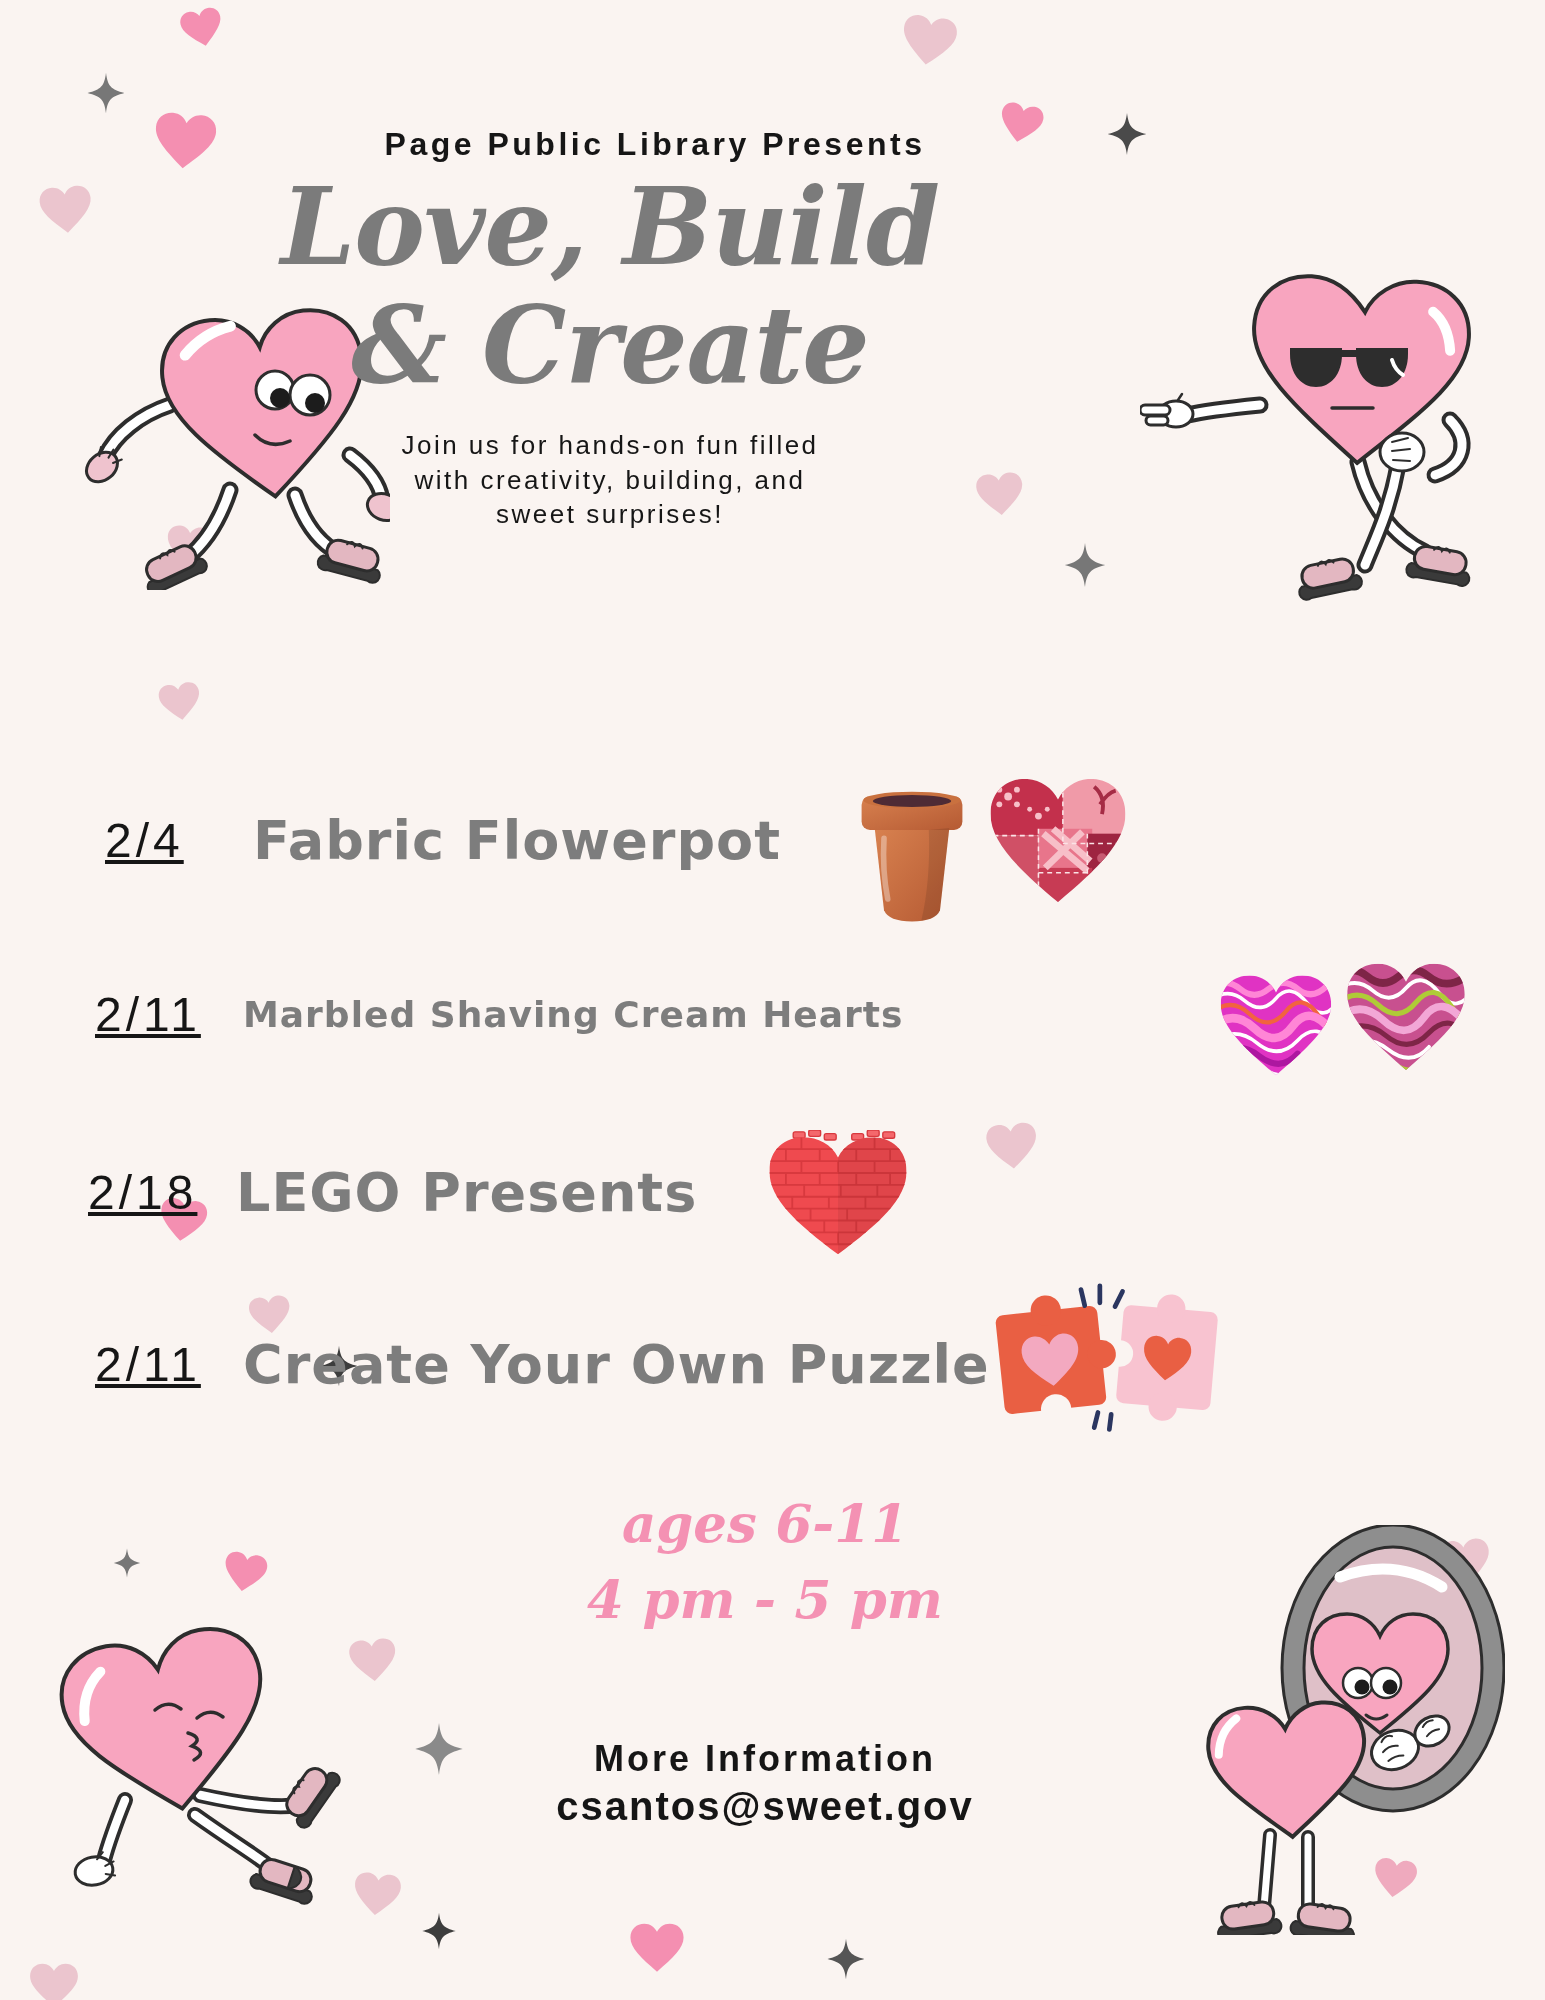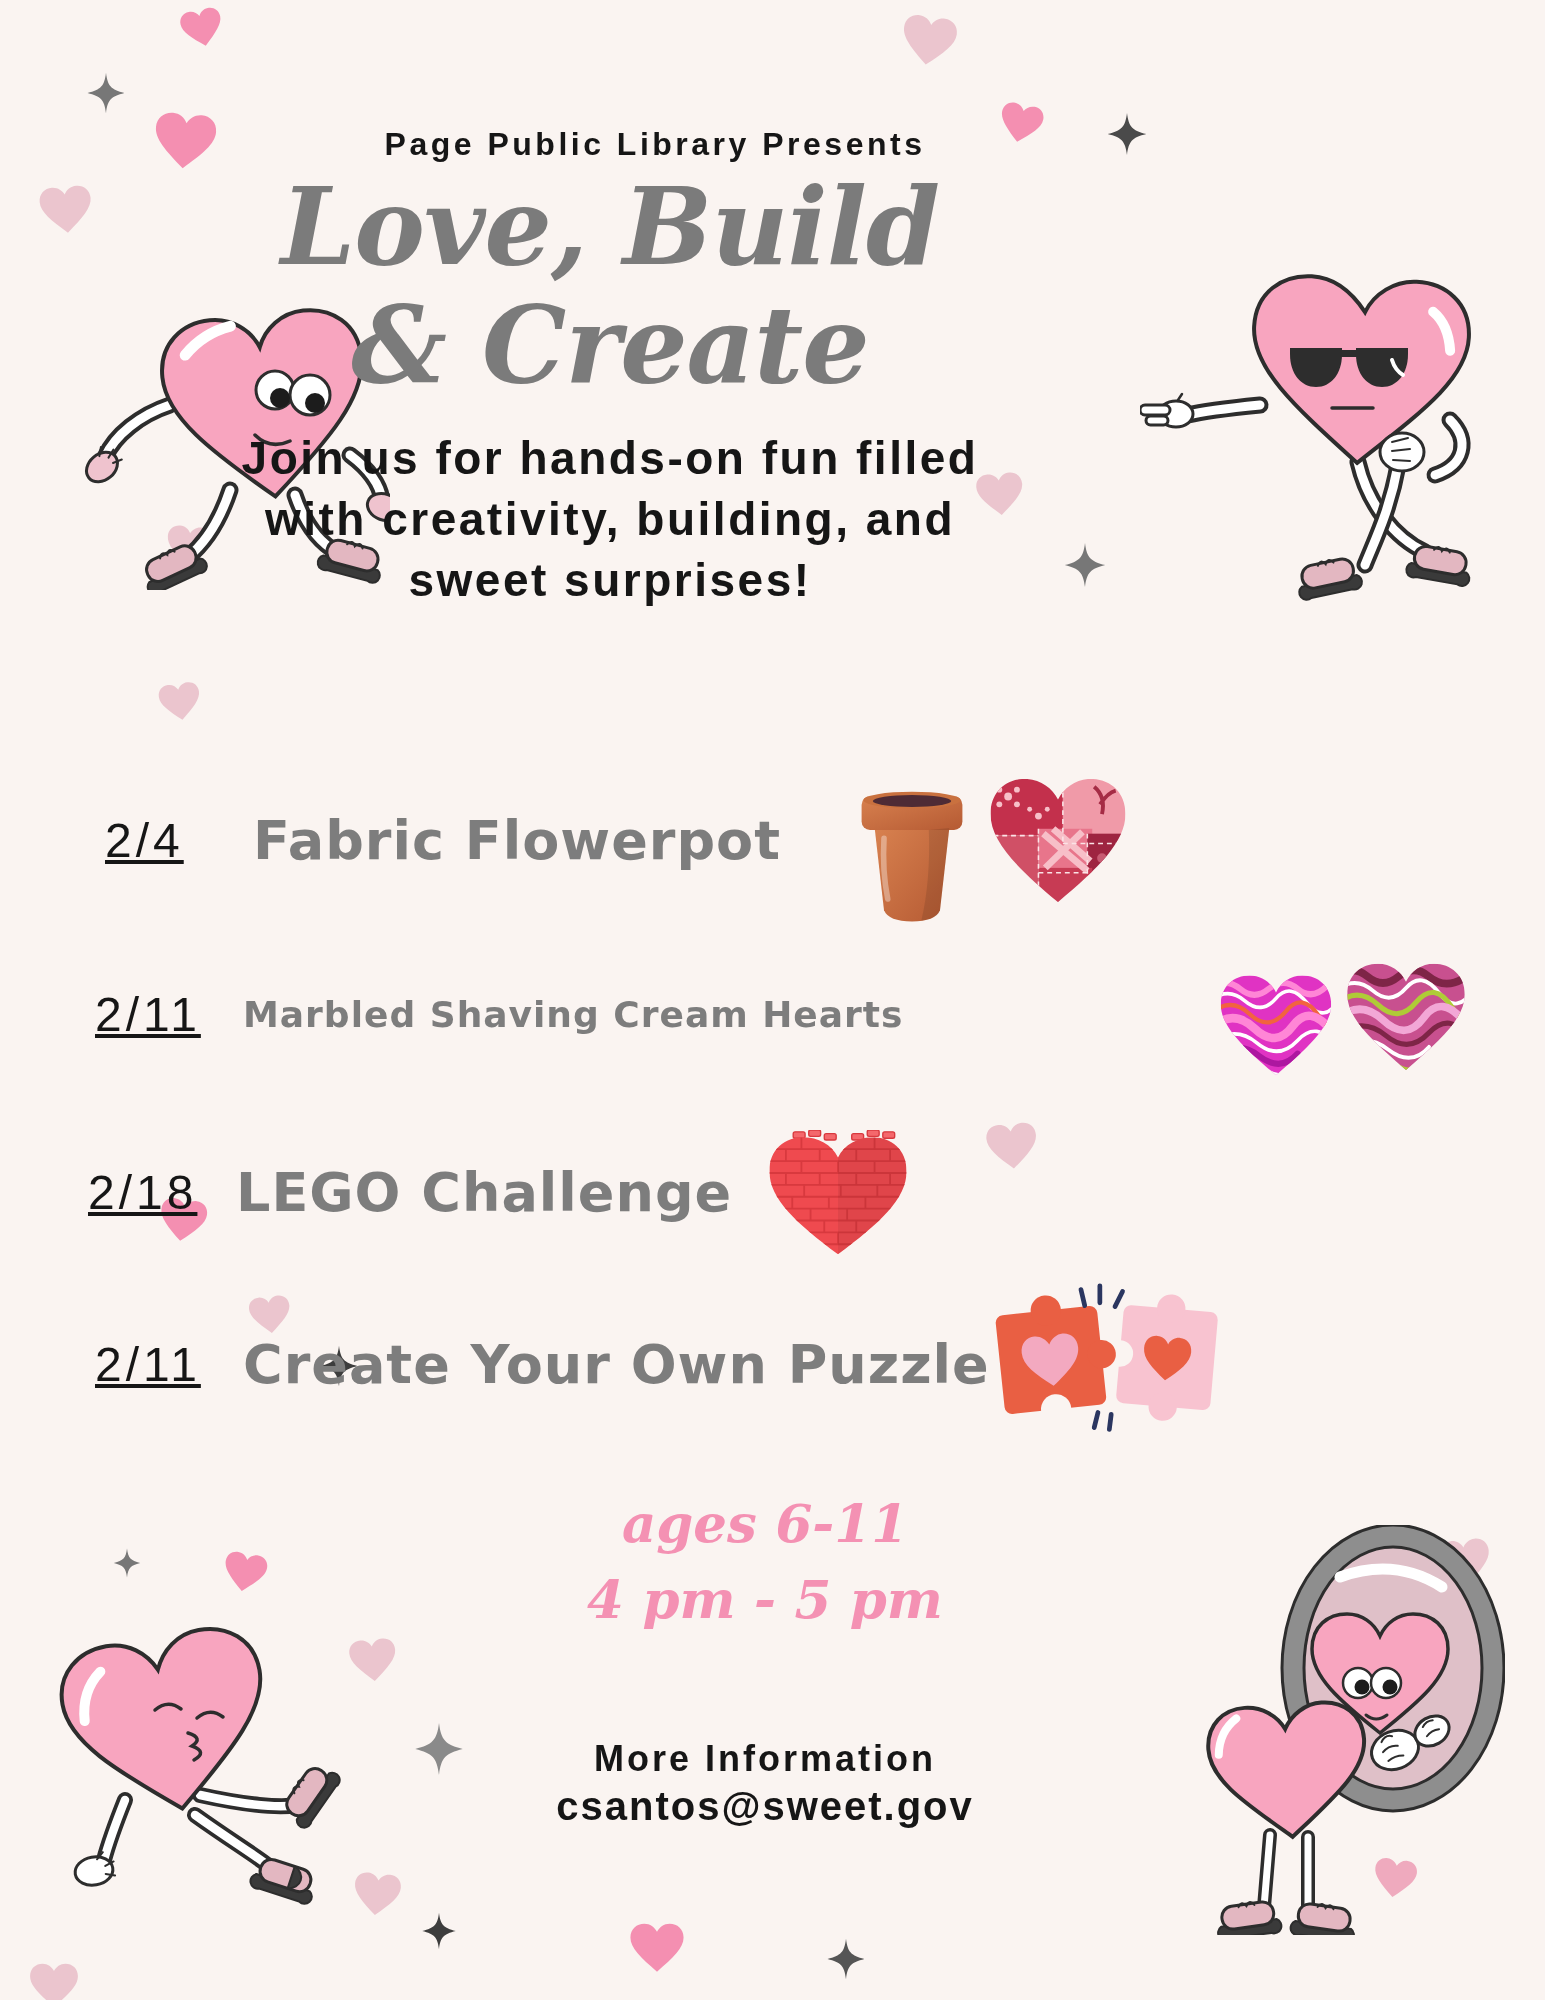--- a/index.html
+++ b/index.html
@@ -11,21 +11,21 @@
   html,body{margin:0;padding:0;background:#eee;}
   .poster{position:relative;width:1545px;height:2000px;background:var(--background);
     overflow:hidden;font-family:"Liberation Sans","DejaVu Sans",sans-serif;}
   .dec{position:absolute;}
   .char{position:absolute;}
   .abs{position:absolute;}
   .center-col{position:absolute;text-align:center;}
   .presenter{font-weight:700;font-size:32px;letter-spacing:3.5px;color:var(--text-black);}
   .big-title{font-family:"DejaVu Serif","Liberation Serif",serif;font-style:italic;font-weight:700;
     font-size:106px;line-height:118px;color:var(--title-gray);letter-spacing:-1px;}
-  .subtitle{font-weight:700;font-size:46px;letter-spacing:2.5px;line-height:1.33;color:var(--text-black);}
+  .subtitle{font-weight:400;font-size:26px;letter-spacing:2.5px;line-height:1.33;color:var(--text-black);}
   .event-row{position:absolute;display:flex;align-items:center;}
   .event-date{display:inline-block;min-width:148px;font-family:"Liberation Sans",sans-serif;
     font-weight:400;font-size:48px;letter-spacing:4px;color:var(--text-black);text-decoration:underline;}
   .event-title{font-family:"DejaVu Sans",sans-serif;font-weight:700;font-size:54px;
     letter-spacing:1px;color:var(--event-gray);white-space:nowrap;}
   .event-title.long{font-size:36px;}
   .script-pink{font-family:"DejaVu Serif","Liberation Serif",serif;font-style:italic;font-weight:700;
     font-size:53px;color:var(--accent-pink);}
   .contact-label{font-weight:700;font-size:36px;letter-spacing:3px;color:var(--text-black);}
   .contact-email{font-weight:700;font-size:40px;letter-spacing:2px;color:var(--text-black);}
@@ -270,21 +270,21 @@
   <div class="event-row" style="left:105px;top:808px;height:64px">
     <span class="event-date">2/4</span>
     <span class="event-title">Fabric Flowerpot</span>
   </div>
   <div class="event-row" style="left:95px;top:982px;height:64px">
     <span class="event-date">2/11</span>
     <span class="event-title long">Marbled Shaving Cream Hearts</span>
   </div>
   <div class="event-row" style="left:88px;top:1160px;height:64px">
     <span class="event-date">2/18</span>
-    <span class="event-title">LEGO Challenge</span>
+    <span class="event-title">LEGO Presents</span>
   </div>
   <div class="event-row" style="left:95px;top:1332px;height:64px">
     <span class="event-date">2/11</span>
     <span class="event-title">Create Your Own Puzzle</span>
   </div>
 
   <svg class="abs" viewBox="0 0 120 150" style="left:856px;top:786px;width:112px;height:142px">
     <defs>
       <linearGradient id="potg" x1="0" y1="0" x2="1" y2="1">
         <stop offset="0" stop-color="#D8814F"></stop>

